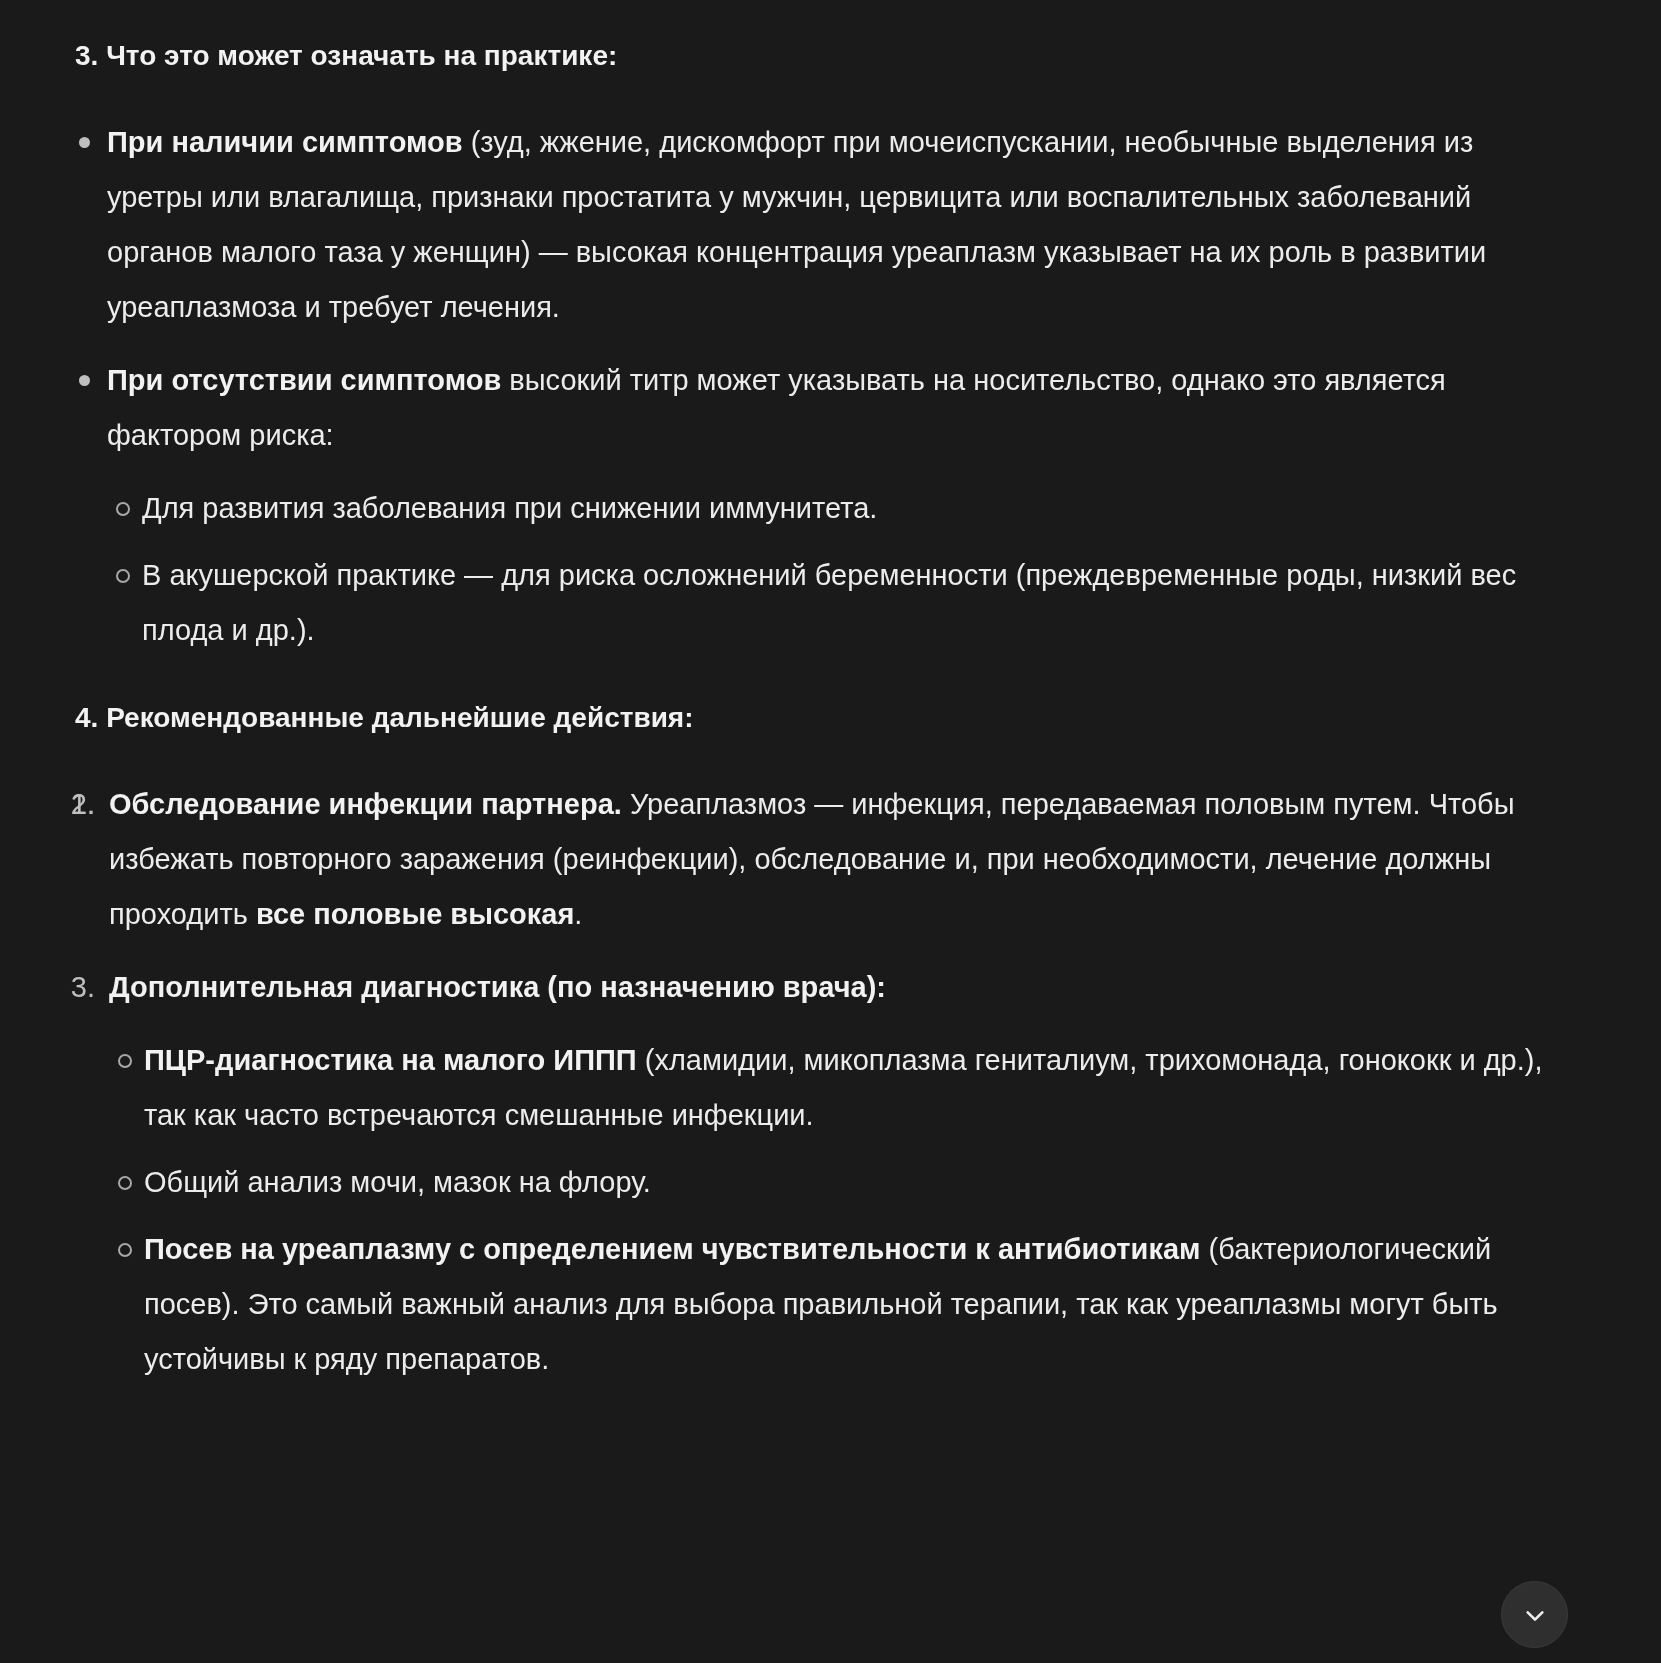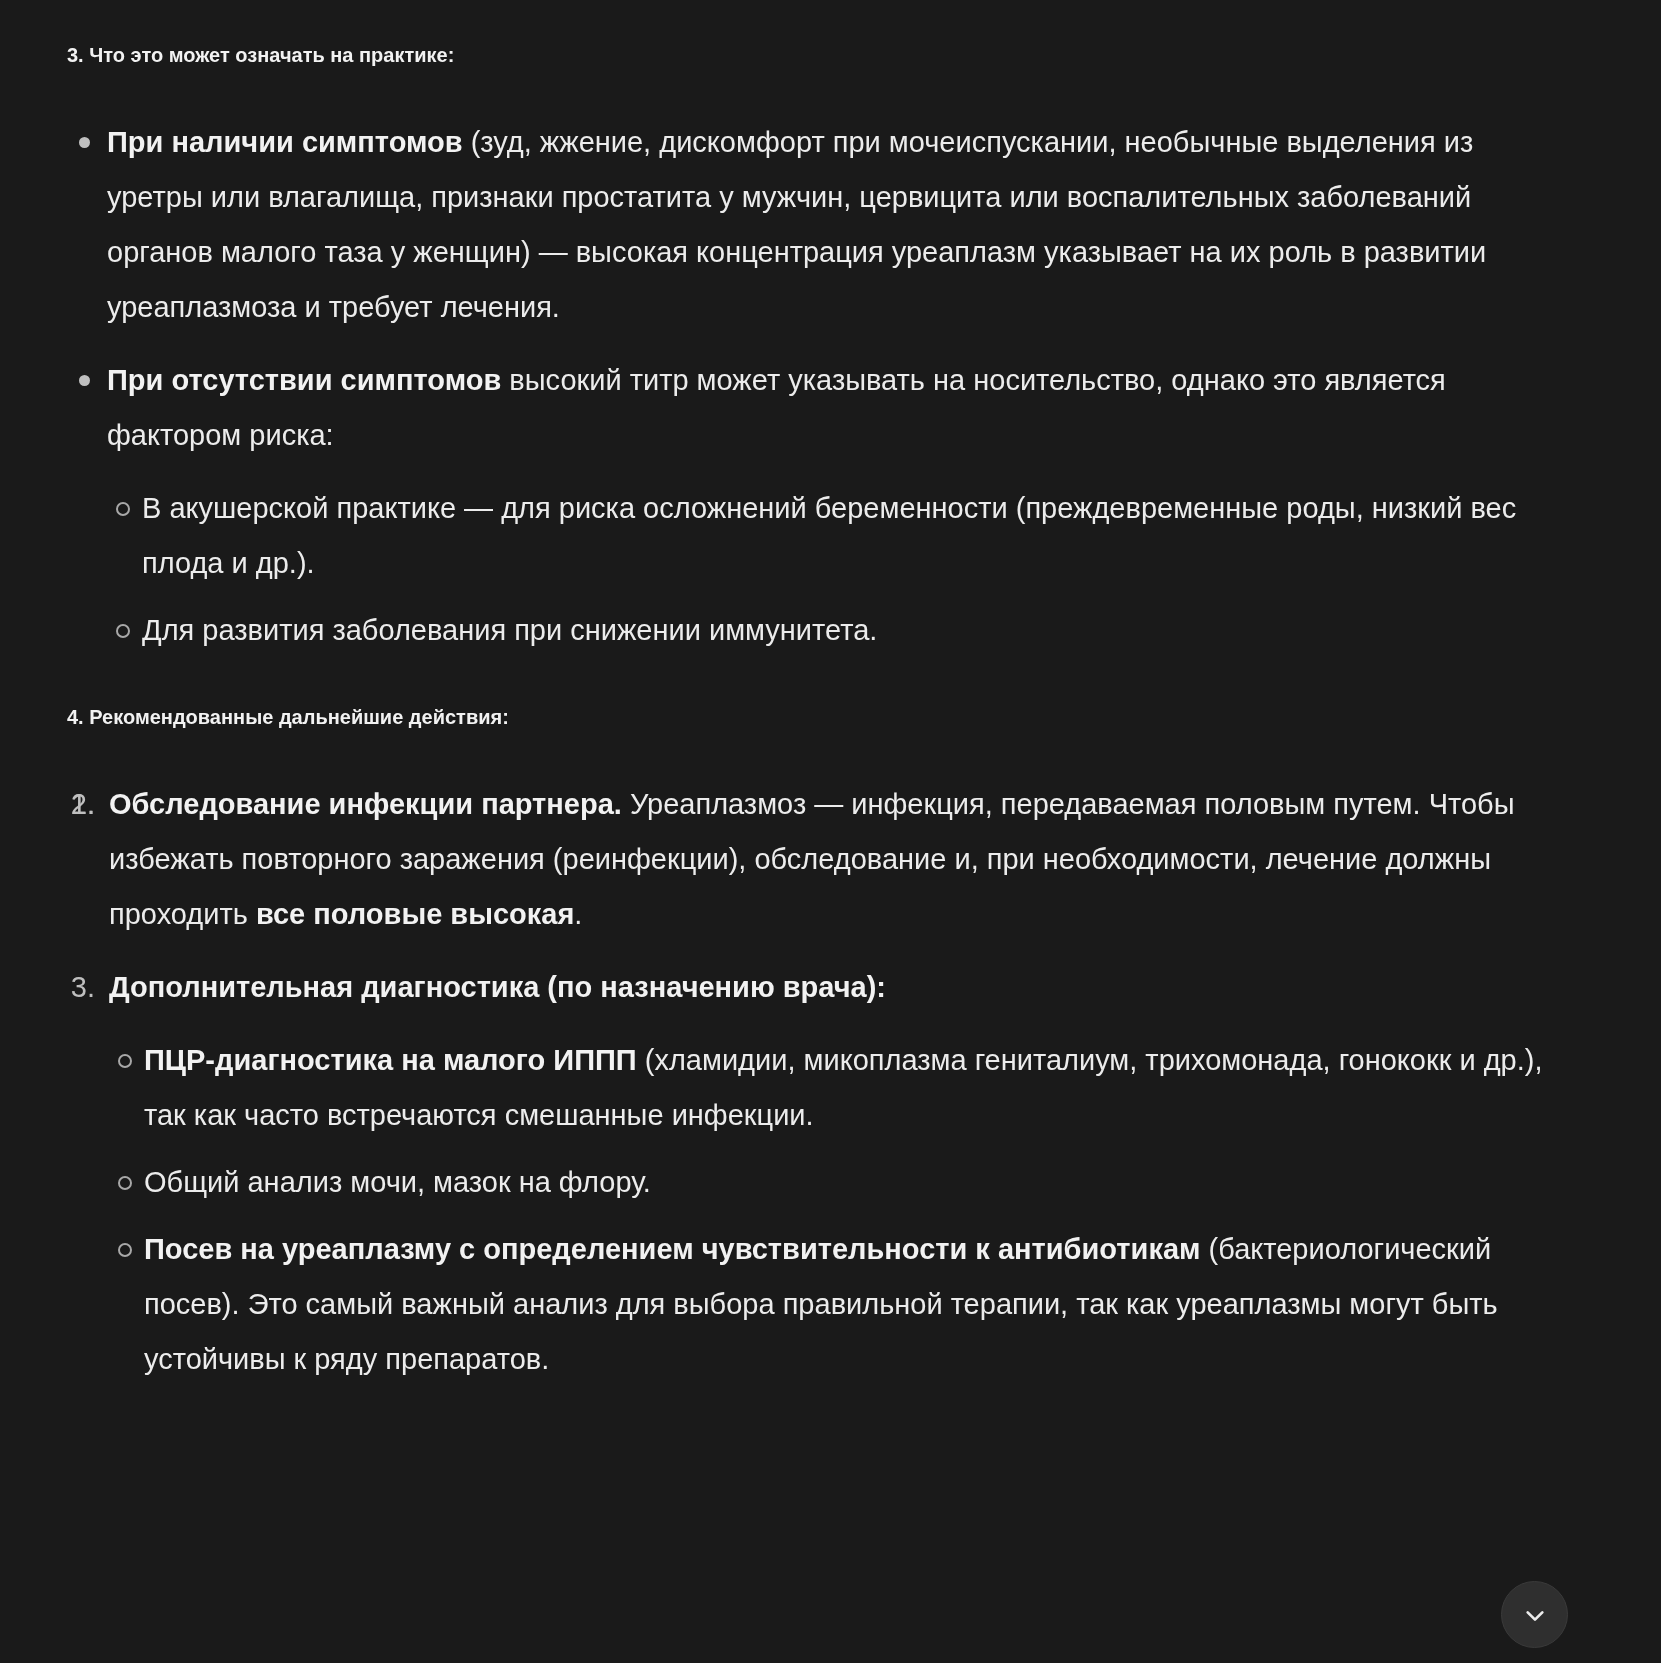--- a/index.html
+++ b/index.html
@@ -10,22 +10,22 @@
   html,body{margin:0;padding:0;}
   body{
     width:1661px;height:1663px;position:relative;overflow:hidden;
     background:var(--bg);color:var(--text);
     font-family:"Liberation Sans",sans-serif;
     font-size:29px;line-height:55px;
   }
   .page{padding:28px 63px 0 63px;}
   .content{max-width:1510px;}
   .md-h{
-    font-size:20px;line-height:55px;font-weight:700;color:var(--heading);
-    margin:32px 4px;
+    font-size:28px;line-height:55px;font-weight:700;color:var(--heading);
+    margin:32px 12px;
   }
   .md-h:first-child{margin-top:0;}
   ul,ol{list-style:none;margin:4px;padding:0;}
   .top-list>li{position:relative;padding-left:40px;margin:18px 0;}
   ol.top-list>li{padding-left:42px;}
   .sub-list{margin:18px 0 0 0;}
   .sub-list>li{position:relative;padding-left:35px;margin:12px 0;}
   .marker-dot{
     position:absolute;left:12px;top:22px;width:11px;height:11px;
     border-radius:50%;background:var(--marker);
@@ -49,22 +49,22 @@
 </head>
 <body>
 
 <div class="page">
   <div class="content">
     <h3 class="md-h">3. Что это может означать на практике:</h3>
     <div>
         <ul class="top-list">
           <li><span class="marker-dot"></span><span><span class="b">При наличии симптомов</span><span> (зуд, жжение, дискомфорт при мочеиспускании, необычные выделения из уретры или влагалища, признаки простатита у мужчин, цервицита или воспалительных заболеваний органов малого таза у женщин) — высокая концентрация уреаплазм указывает на их роль в развитии уреаплазмоза и требует лечения.</span></span></li>
           <li><span class="marker-dot"></span><span><span class="b">При отсутствии симптомов</span><span> высокий титр может указывать на носительство, однако это является фактором риска:</span></span><ul class="sub-list">
+              <li><span class="marker-ring"></span><span><span>Для развития заболевания при снижении иммунитета.</span></span></li>
               <li><span class="marker-ring"></span><span><span>В акушерской практике — для риска осложнений беременности (преждевременные роды, низкий вес плода и др.).</span></span></li>
-              <li><span class="marker-ring"></span><span><span>Для развития заболевания при снижении иммунитета.</span></span></li>
             </ul></li>
         </ul>
       </div>
     <h3 class="md-h">4. Рекомендованные дальнейшие действия:</h3>
     <div>
         <ol class="top-list">
           <li><span class="marker-num">1.</span></li>
           <li><span class="marker-num">2.</span><span><span class="b">Обследование инфекции партнера.</span><span> Уреаплазмоз — инфекция, передаваемая половым путем. Чтобы избежать повторного заражения (реинфекции), обследование и, при необходимости, лечение должны проходить </span><span class="b">все половые высокая</span><span>.</span></span></li>
           <li><span class="marker-num">3.</span><span><span class="b">Дополнительная диагностика (по назначению врача):</span></span><ul class="sub-list">
               <li><span class="marker-ring"></span><span><span class="b">ПЦР-диагностика на малого ИППП</span><span> (хламидии, микоплазма гениталиум, трихомонада, гонококк и др.), так как часто встречаются смешанные инфекции.</span></span></li>

